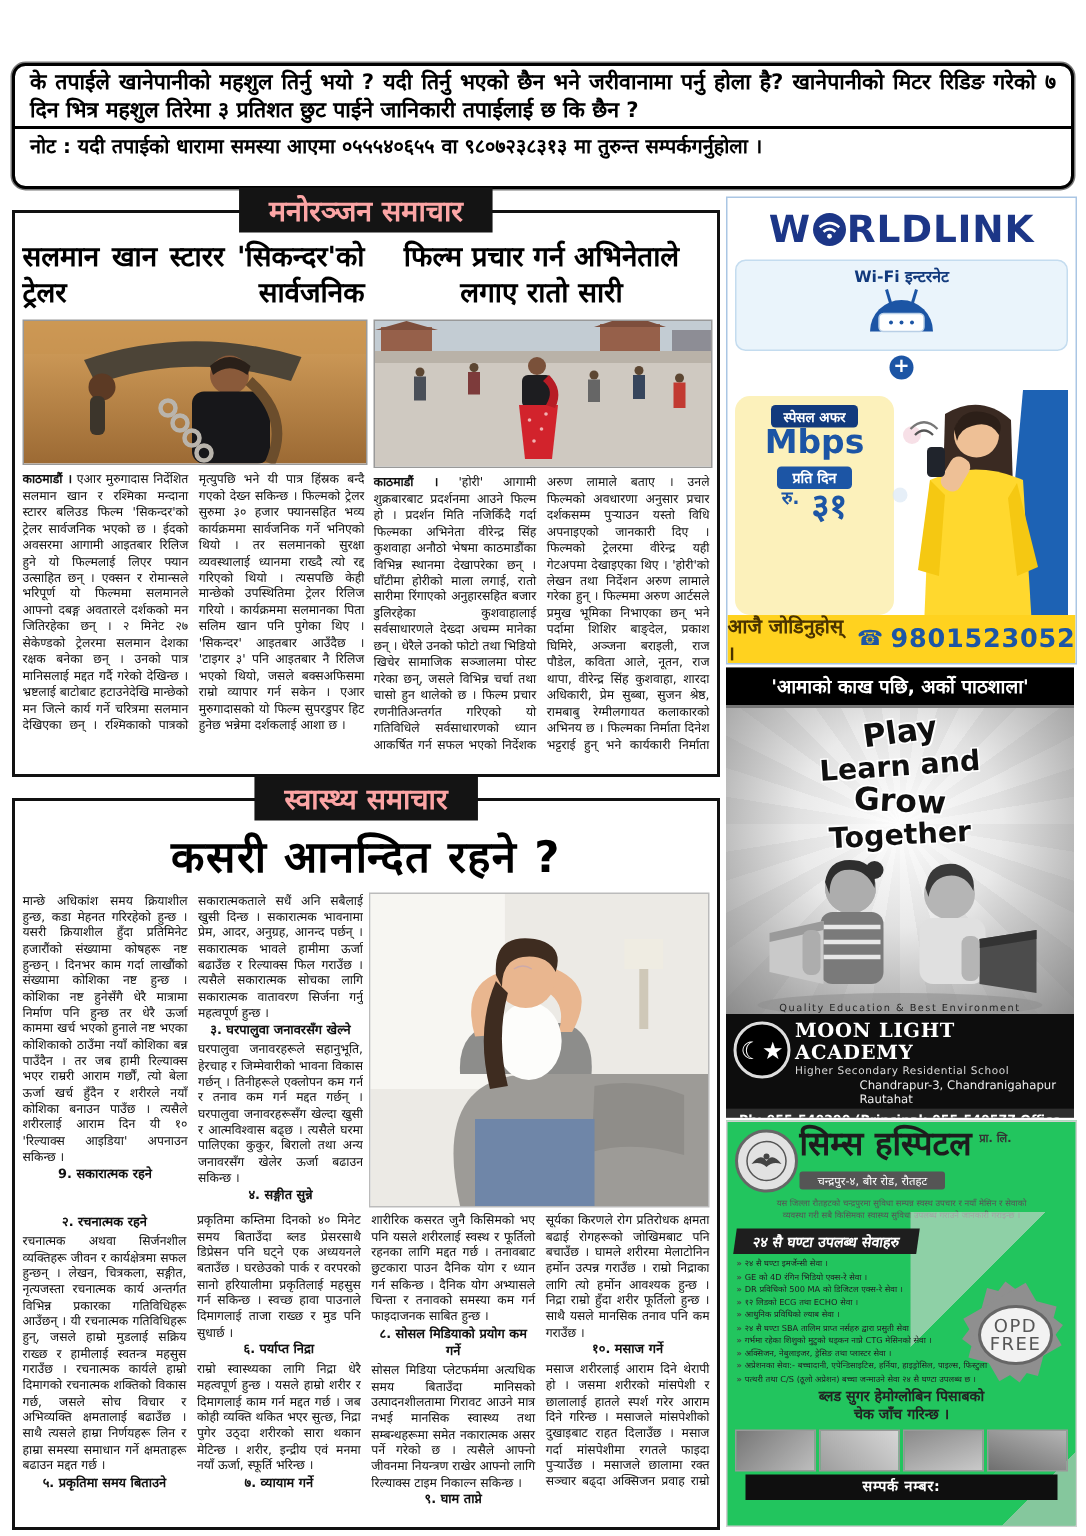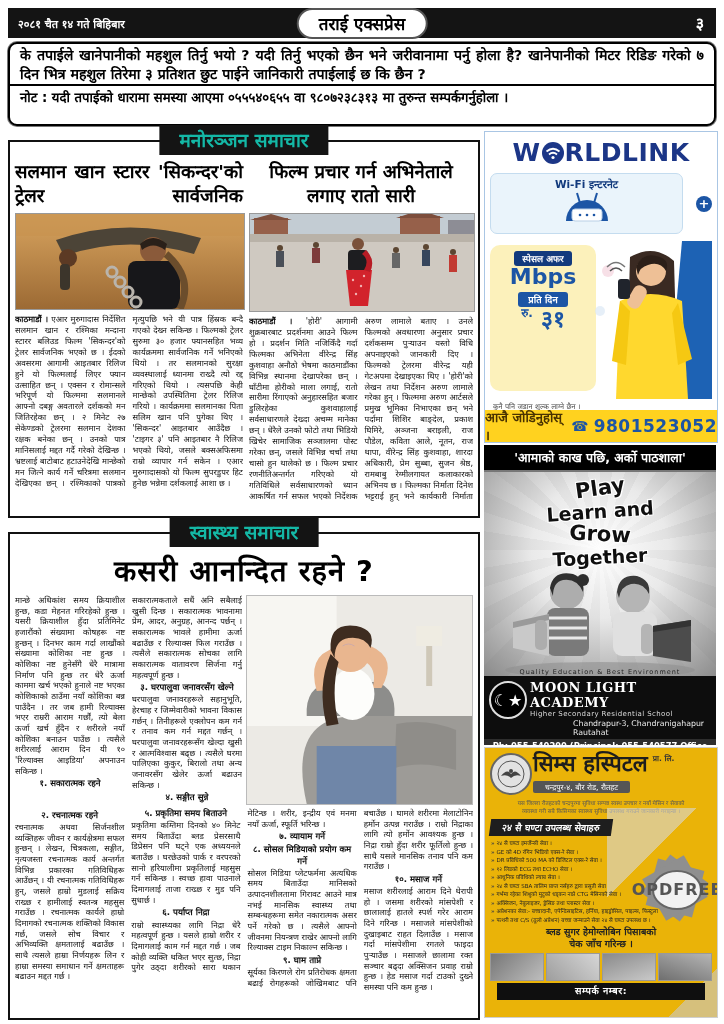--- a/index.html
+++ b/index.html
@@ -12,21 +12,21 @@
   .paper-pill{position:absolute;left:50%;top:0;transform:translateX(-50%);background:#fff;color:#000;border:2px solid #555;border-radius:16px;padding:2px 20px;font-size:17px;font-weight:bold;white-space:nowrap;}
   .mast-page{margin-left:auto;margin-right:12px;font-size:16px;font-weight:bold;}
 
   
   .notice{position:absolute;left:8px;top:42px;width:704px;height:80px;border:2px solid #000;border-radius:9px;box-shadow:0 0 0 1px #777;background:#fff;overflow:hidden;}
   .notice-body{margin:2px 10px 1px;font-size:14.2px;font-weight:bold;line-height:1.32;text-align:justify;}
   .notice-note{margin:0;border-top:2px solid #000;padding:2px 10px 3px;font-size:13.2px;font-weight:bold;white-space:nowrap;}
 
   
   .news-box{position:absolute;left:8px;width:468px;border:2px solid #111;background:#fff;}
-  .section-pill{position:absolute;top:-17px;left:50%;transform:translateX(-50%);background:#141414;color:#14b8a6;font-size:19px;font-weight:bold;padding:2px 20px;white-space:nowrap;}
+  .section-pill{position:absolute;top:-17px;left:50%;transform:translateX(-50%);background:#141414;color:#fca5a5;font-size:19px;font-weight:bold;padding:2px 20px;white-space:nowrap;}
   .ent-box{top:140px;height:374px;}
   .health-box{top:532px;height:484px;}
 
   
   .article{position:absolute;top:18px;}
   .art-a{left:5px;width:228px;}
   .art-b{left:239px;width:224px;}
   .headline{margin:0 0 5px;font-size:18.5px;font-weight:bold;line-height:1.3;}
   .art-a .headline{text-align:justify;text-align-last:justify;}
   .art-b .headline{text-align:center;}
@@ -43,21 +43,21 @@
   .health-bottom{margin:3px 5px 0;height:203px;column-count:4;column-gap:7px;font-size:8.2px;line-height:1.3;text-align:justify;overflow:hidden;color:#111;}
   .tip-title{display:block;text-align:center;font-weight:bold;font-size:8.6px;margin:2px 0 1px;}
   .intro{margin:0 0 2px;}
 
   
   .sidebar-ad{position:absolute;left:484px;width:232px;overflow:hidden;}
 
   
   .wl{top:131px;height:310px;background:#fff;border:1px solid #aac6e4;}
   .wl-logo{margin-top:6px;text-align:center;font-size:25px;font-weight:800;color:#1c3687;letter-spacing:.5px;display:flex;align-items:center;justify-content:center;gap:1px;}
-  .wl-boxes{display:flex;align-items:stretch;margin:6px 5px 0;gap:13px;}
+  .wl-boxes{display:flex;align-items:stretch;margin:6px 5px 0;gap:3px;flex-direction:column;}
   .wl-box{flex:1;border:1px solid #c4dcef;border-radius:7px;text-align:center;padding:3px 2px 4px;}
   .wl-box1{background:#eaf4fb;}
   .wl-wifi-label{font-size:10.5px;font-weight:bold;color:#123a7d;}
   .wl-plus{align-self:center;width:16px;height:16px;border-radius:50%;background:#1c55a5;color:#fff;font-size:13px;font-weight:bold;line-height:16px;text-align:center;flex:0 0 16px;}
   .nettv{font-size:14px;font-weight:800;}
   .nettv-net{background:#1556a8;color:#fff;padding:0 3px;}
   .nettv-tv{background:linear-gradient(90deg,#e53935,#fb8c00,#3949ab);-webkit-background-clip:text;background-clip:text;color:transparent;margin-left:1px;}
   .sanga{font-size:9px;color:#333;margin:1px 0;}
   .yt{display:flex;align-items:center;justify-content:center;gap:4px;}
   .yt-play{width:20px;height:14px;background:#e62117;border-radius:4px;position:relative;}
@@ -93,58 +93,53 @@
   .children{position:absolute;left:50%;bottom:0;transform:translateX(-50%);width:210px;height:112px;}
   .academy-ribbon{position:absolute;bottom:0;width:100%;text-align:center;font-size:6.5px;color:#222;letter-spacing:1px;}
   .academy-info{position:relative;background:#0d0d0d;color:#fff;padding:4px 4px 2px 46px;}
   .moon-logo{position:absolute;left:5px;top:5px;width:34px;height:34px;border-radius:50%;background:#000;border:2px solid #ddd;color:#fff;display:flex;align-items:center;justify-content:center;font-size:16px;}
   .academy-name{font-size:13px;font-weight:800;letter-spacing:.5px;font-family:"DejaVu Serif",serif;}
   .academy-sub{font-size:7px;letter-spacing:.4px;color:#ddd;}
   .academy-addr{font-size:7.8px;margin-top:1px;color:#eee;padding-left:43px;}
   .academy-ph{background:#2e2e2e;color:#fff;font-size:8.4px;font-weight:bold;text-align:center;padding:2px 0;}
 
   
-  .hospital{top:747px;height:269px;background:#eab308;border:1px solid #cfcfcf;}
+  .hospital{top:747px;height:269px;background:#22c55e;border:1px solid #cfcfcf;}
   .hosp-decor{position:absolute;right:-40px;top:60px;width:150px;height:210px;background:linear-gradient(135deg,#d8d8d8 25%,transparent 25%) ,linear-gradient(315deg,#c9c9c9 25%,transparent 25%);opacity:.6;}
   .hosp-head{position:relative;padding:5px 0 0 48px;min-height:44px;}
   .hosp-logo{position:absolute;left:5px;top:5px;width:38px;height:38px;border-radius:50%;border:2px solid #666;background:#e2e2e2;display:flex;align-items:center;justify-content:center;}
   .hosp-name{font-size:22px;font-weight:800;color:#1d1d1d;line-height:1;}
   .hosp-suffix{font-size:7.5px;font-weight:bold;color:#333;vertical-align:top;}
   .hosp-addr{display:inline-block;background:#555;color:#fff;font-size:7.6px;padding:1px 12px;border-radius:2px;margin-top:2px;}
   .hosp-tag{margin:2px 8px 1px;font-size:5.6px;color:#555;text-align:center;line-height:1.45;}
   .services-band{display:inline-block;background:#1e1e1e;color:#fff;font-size:9.5px;font-weight:bold;padding:2px 12px;margin:2px 0 2px 5px;transform:skewX(-8deg);}
   .services{list-style:none;margin:1px 4px 0 6px;padding:0;width:168px;position:relative;z-index:2;}
   .services li{font-size:5.5px;color:#222;line-height:1.55;}
   .services li::before{content:"» ";font-weight:bold;color:#444;}
   .opd{position:absolute;right:8px;top:110px;width:66px;height:60px;z-index:1;}
   .opd i{position:absolute;left:8px;top:6px;width:48px;height:48px;background:#8f8f8f;}
   .opd i.r1{transform:rotate(15deg);} .opd i.r2{transform:rotate(37deg);} .opd i.r3{transform:rotate(60deg);}
-  .opd-label{position:absolute;left:9px;top:12px;width:46px;height:36px;background:#f2f2f2;border-radius:50%;border:2px solid #666;display:flex;align-items:center;justify-content:center;font-weight:700;color:#555;font-size:16px;line-height:1;letter-spacing:1px;}
+  .opd-label{position:absolute;left:9px;top:12px;width:46px;height:36px;background:#f2f2f2;border-radius:50%;border:2px solid #666;display:flex;flex-direction:column;align-items:center;justify-content:center;font-weight:400;color:#555;font-size:12px;line-height:1;letter-spacing:1px;}
   .saturday{text-align:center;margin-top:2px;position:relative;z-index:2;}
   .sat1{font-size:15.5px;font-weight:800;color:#1a1a1a;letter-spacing:.5px;}
   .sat2,.sat3{font-size:9.5px;font-weight:bold;color:#222;line-height:1.25;}
   .strip{display:flex;gap:2px;margin:3px 5px 2px;position:relative;z-index:2;}
   .strip div{flex:1;height:26px;border:1px solid #999;}
   .strip .s0{background:linear-gradient(135deg,#777,#bdbdbd);}
   .strip .s1{background:linear-gradient(45deg,#9e9e9e,#d6d6d6);}
   .strip .s2{background:linear-gradient(160deg,#8a8a8a,#c9c9c9);}
   .strip .s3{background:linear-gradient(20deg,#6f6f6f,#b5b5b5);}
   .contact{background:#0f0f0f;color:#fff;text-align:center;margin:0 12px;padding:1px 0 3px;position:relative;z-index:2;}
   .contact-label{font-size:9.5px;font-weight:bold;letter-spacing:.5px;}
 </style>
 </head>
 <body>
 
 <div class="page">
 
-  <header class="masthead">
-    <span class="mast-date">२०८१ चैत १४ गते बिहिबार</span>
-    <span class="paper-pill">तराई एक्सप्रेस</span>
-    <span class="mast-page">३</span>
-  </header>
 
   <section class="notice">
     <p class="notice-body">के तपाईले खानेपानीको महशुल तिर्नु भयो ? यदी तिर्नु भएको छैन भने जरीवानामा पर्नु होला है? खानेपानीको मिटर रिडिङ गरेको ७ दिन भित्र महशुल तिरेमा ३ प्रतिशत छुट पाईने जानिकारी तपाईलाई छ कि छैन ?</p>
     <p class="notice-note">नोट : यदी तपाईको धारामा समस्या आएमा ०५५५४०६५५ वा ९८०७२३८३१३ मा तुरुन्त सम्पर्कगर्नुहोला ।</p>
   </section>
 
   <section class="news-box ent-box">
     <div class="section-pill">मनोरञ्जन समाचार</div>
 
     <article class="article art-a">
@@ -217,21 +212,21 @@
     </article>
   </section>
 
   <section class="news-box health-box">
     <div class="section-pill">स्वास्थ्य समाचार</div>
     <h1 class="health-head">कसरी आनन्दित रहने ?</h1>
 
     <div class="health-top">
       <div class="health-cols2">
         <p class="intro">मान्छे अधिकांश समय क्रियाशील हुन्छ, कडा मेहनत गरिरहेको हुन्छ । यसरी क्रियाशील हुँदा प्रतिमिनेट हजारौंको संख्यामा कोषहरू नष्ट हुन्छन् । दिनभर काम गर्दा लाखौंको संख्यामा कोशिका नष्ट हुन्छ । कोशिका नष्ट हुनेसँगै धेरै मात्रामा निर्माण पनि हुन्छ तर धेरै ऊर्जा काममा खर्च भएको हुनाले नष्ट भएका कोशिकाको ठाउँमा नयाँ कोशिका बन्न पाउँदैन । तर जब हामी रिल्याक्स भएर राम्ररी आराम गर्छौं, त्यो बेला ऊर्जा खर्च हुँदैन र शरीरले नयाँ कोशिका बनाउन पाउँछ । त्यसैले शरीरलाई आराम दिन यी १० 'रिल्याक्स आइडिया' अपनाउन सकिन्छ ।</p>
-        <div class="tip"><span class="tip-title">१. सकारात्मक रहने</span><span>सकारात्मकताले सधैं अनि सबैलाई खुसी दिन्छ । सकारात्मक भावनामा प्रेम, आदर, अनुग्रह, आनन्द पर्छन् । सकारात्मक भावले हामीमा ऊर्जा बढाउँछ र रिल्याक्स फिल गराउँछ । त्यसैले सकारात्मक सोचका लागि सकारात्मक वातावरण सिर्जना गर्नु महत्वपूर्ण हुन्छ ।</span></div>
+        <div class="tip"><span class="tip-title">9. सकारात्मक रहने</span><span>सकारात्मकताले सधैं अनि सबैलाई खुसी दिन्छ । सकारात्मक भावनामा प्रेम, आदर, अनुग्रह, आनन्द पर्छन् । सकारात्मक भावले हामीमा ऊर्जा बढाउँछ र रिल्याक्स फिल गराउँछ । त्यसैले सकारात्मक सोचका लागि सकारात्मक वातावरण सिर्जना गर्नु महत्वपूर्ण हुन्छ ।</span></div>
         <div class="tip"><span class="tip-title">३. घरपालुवा जनावरसँग खेल्ने</span><span>घरपालुवा जनावरहरूले सहानुभूति, हेरचाह र जिम्मेवारीको भावना विकास गर्छन् । तिनीहरूले एक्लोपन कम गर्न र तनाव कम गर्न मद्दत गर्छन् । घरपालुवा जनावरहरूसँग खेल्दा खुसी र आत्मविश्वास बढ्छ । त्यसैले घरमा पालिएका कुकुर, बिरालो तथा अन्य जनावरसँग खेलेर ऊर्जा बढाउन सकिन्छ ।</span></div>
         <div class="tip">
             <span class="tip-title">४. सङ्गीत सुन्ने</span>
           </div>
       </div>
       <svg class="health-photo" viewBox="0 0 226 208" preserveAspectRatio="none">
         <rect width="226" height="208" fill="#eceae5"></rect>
         <rect x="0" y="0" width="90" height="130" fill="#f7f6f2"></rect>
         <rect x="170" y="30" width="26" height="20" fill="#efece2"></rect>
         <rect x="180" y="50" width="6" height="40" fill="#cfc8b8"></rect>
@@ -246,21 +241,21 @@
         <path d="M84 58 Q70 90 80 130 L92 128 Q84 96 92 66 Z" fill="#3e2c20"></path>
         <path d="M96 50 q6 -4 12 0" stroke="#caa" stroke-width="1" fill="none"></path>
         <rect x="70" y="150" width="80" height="58" fill="#6f86a8"></rect>
       </svg>
     </div>
 
     <div class="health-bottom">
       <div class="tip"><span class="tip-title">२. रचनात्मक रहने</span><span>रचनात्मक अथवा सिर्जनशील व्यक्तिहरू जीवन र कार्यक्षेत्रमा सफल हुन्छन् । लेखन, चित्रकला, सङ्गीत, नृत्यजस्ता रचनात्मक कार्य अन्तर्गत विभिन्न प्रकारका गतिविधिहरू आउँछन् । यी रचनात्मक गतिविधिहरू हुन्, जसले हाम्रो मुडलाई सक्रिय राख्छ र हामीलाई स्वतन्त्र महसुस गराउँछ । रचनात्मक कार्यले हाम्रो दिमागको रचनात्मक शक्तिको विकास गर्छ, जसले सोच विचार र अभिव्यक्ति क्षमतालाई बढाउँछ । साथै त्यसले हाम्रा निर्णयहरू लिन र हाम्रा समस्या समाधान गर्ने क्षमताहरू बढाउन मद्दत गर्छ ।</span></div>
       <div class="tip"><span class="tip-title">५. प्रकृतिमा समय बिताउने</span><span>प्रकृतिमा कम्तिमा दिनको ४० मिनेट समय बिताउँदा ब्लड प्रेसरसाथै डिप्रेसन पनि घट्ने एक अध्ययनले बताउँछ । घरछेउको पार्क र वरपरको सानो हरियालीमा प्रकृतिलाई महसुस गर्न सकिन्छ । स्वच्छ हावा पाउनाले दिमागलाई ताजा राख्छ र मुड पनि सुधार्छ ।</span></div>
       <div class="tip"><span class="tip-title">६. पर्याप्त निद्रा</span><span>राम्रो स्वास्थ्यका लागि निद्रा धेरै महत्वपूर्ण हुन्छ । यसले हाम्रो शरीर र दिमागलाई काम गर्न मद्दत गर्छ । जब कोही व्यक्ति थकित भएर सुत्छ, निद्रा पुगेर उठ्दा शरीरको सारा थकान मेटिन्छ । शरीर, इन्द्रीय एवं मनमा नयाँ ऊर्जा, स्फूर्ति भरिन्छ ।</span></div>
-      <div class="tip"><span class="tip-title">७. व्यायाम गर्ने</span></div>
+      <div class="tip"><span class="tip-title">७. व्यायाम गर्ने</span><span>शारीरिक कसरत जुनै किसिमको भए पनि यसले शरीरलाई स्वस्थ र फूर्तिलो रहनका लागि मद्दत गर्छ । तनावबाट छुटकारा पाउन दैनिक योग र ध्यान गर्न सकिन्छ । दैनिक योग अभ्यासले चिन्ता र तनावको समस्या कम गर्न फाइदाजनक साबित हुन्छ ।</span></div>
       <div class="tip"><span class="tip-title">८. सोसल मिडियाको प्रयोग कम गर्ने</span><span>सोसल मिडिया प्लेटफर्ममा अत्यधिक समय बिताउँदा मानिसको उत्पादनशीलतामा गिरावट आउने मात्र नभई मानसिक स्वास्थ्य तथा सम्बन्धहरूमा समेत नकारात्मक असर पर्ने गरेको छ । त्यसैले आफ्नो जीवनमा नियन्त्रण राखेर आफ्नो लागि रिल्याक्स टाइम निकाल्न सकिन्छ ।</span></div>
       <div class="tip"><span class="tip-title">९. घाम ताप्ने</span><span>सूर्यका किरणले रोग प्रतिरोधक क्षमता बढाई रोगहरूको जोखिमबाट पनि बचाउँछ । घामले शरीरमा मेलाटोनिन हर्मोन उत्पन्न गराउँछ । राम्रो निद्राका लागि त्यो हर्मोन आवश्यक हुन्छ । निद्रा राम्रो हुँदा शरीर फूर्तिलो हुन्छ । साथै यसले मानसिक तनाव पनि कम गराउँछ ।</span></div>
       <div class="tip"><span class="tip-title">१०. मसाज गर्ने</span><span>मसाज शरीरलाई आराम दिने थेरापी हो । जसमा शरीरको मांसपेशी र छालालाई हातले स्पर्श गरेर आराम दिने गरिन्छ । मसाजले मांसपेशीको दुखाइबाट राहत दिलाउँछ । मसाज गर्दा मांसपेशीमा रगतले फाइदा पुऱ्याउँछ । मसाजले छालामा रक्त सञ्चार बढ्दा अक्सिजन प्रवाह राम्रो हुन्छ । हेड मसाज गर्दा टाउको दुख्ने समस्या पनि कम हुन्छ ।</span></div>
     </div>
   </section>
 
   <aside class="sidebar-ad wl">
     <div class="wl-logo">
       <span>W</span>
         <svg width="22" height="22" viewBox="0 0 22 22">

